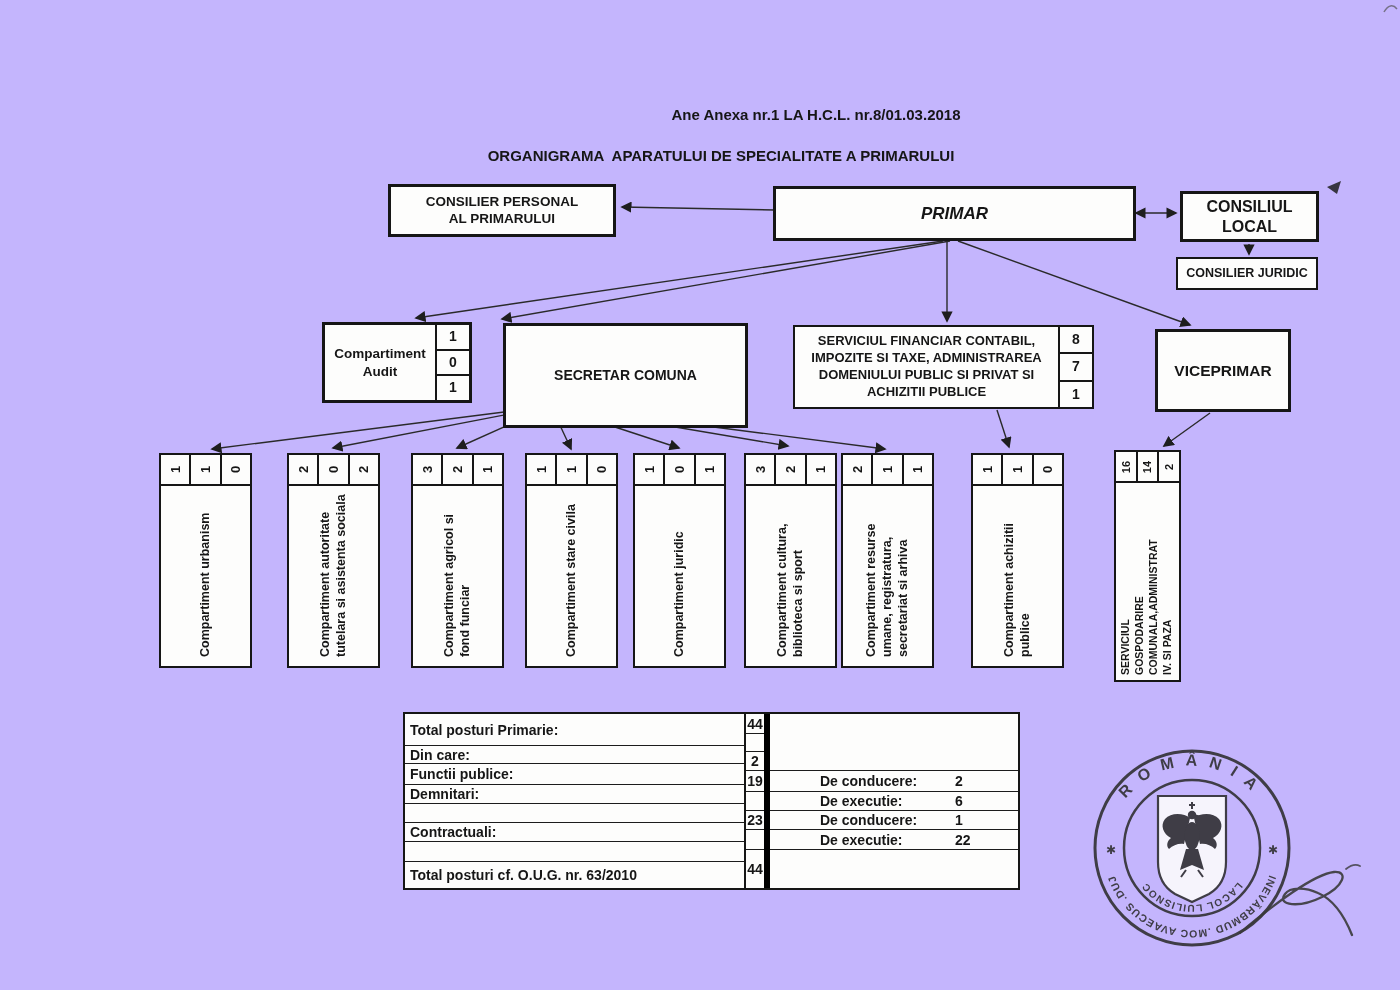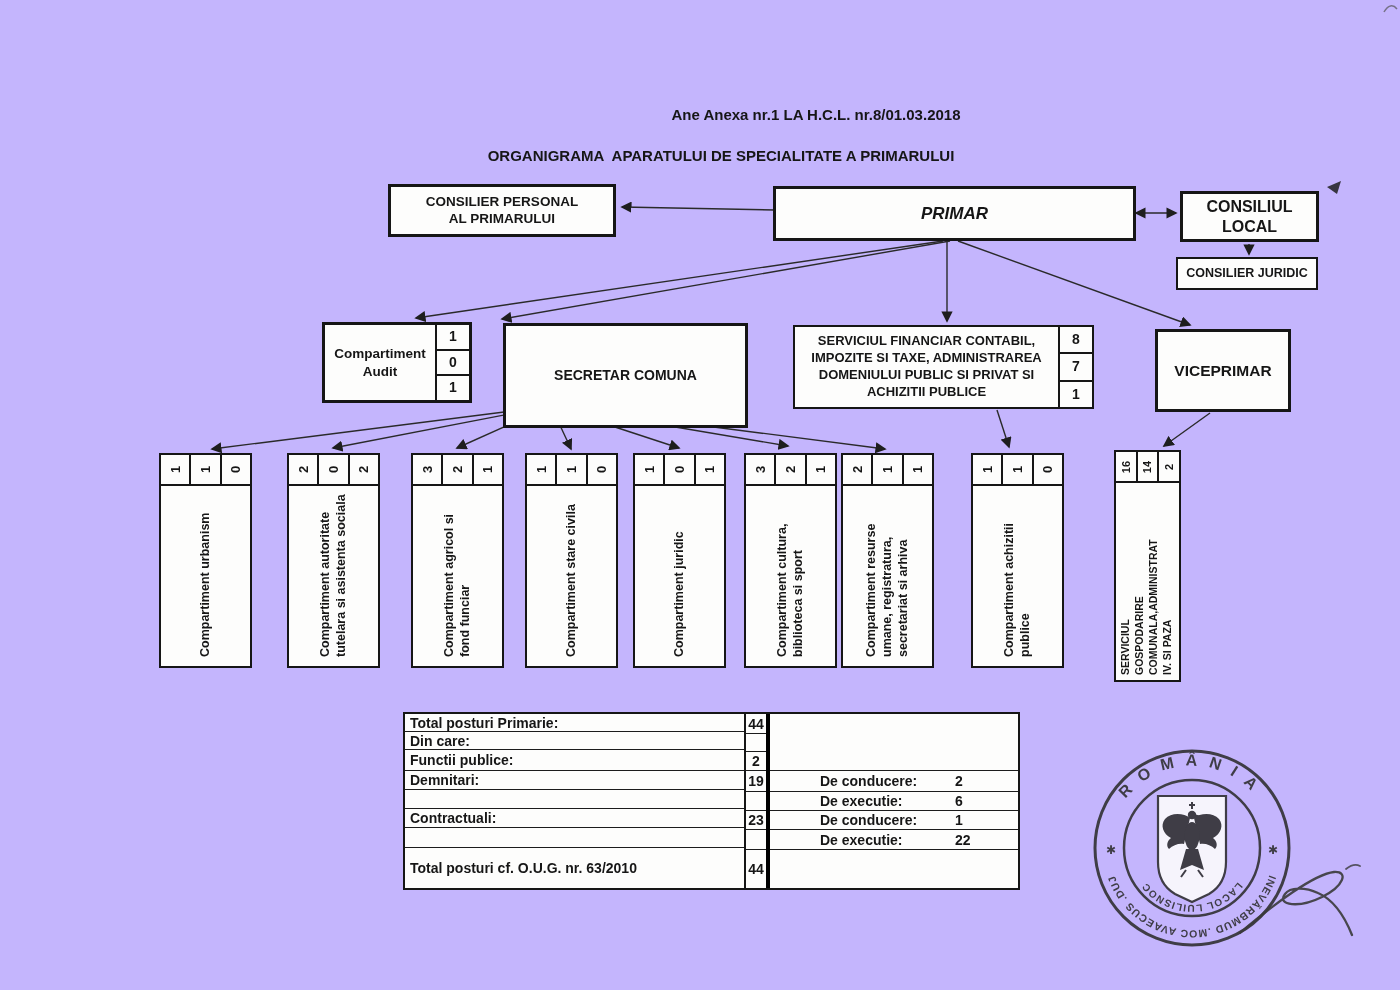--- a/index.html
+++ b/index.html
@@ -33,21 +33,21 @@
          font-size:12.5px;line-height:1.28;white-space:pre-line;text-align:left;}
   .vtext9{width:198px;height:62px;transform:rotate(-90deg) translateX(-198px);
           font-size:10.5px;padding-left:6px;line-height:1.32;}
   
   .hdr{position:absolute;font-weight:bold;text-align:center;z-index:2;}
   
   .stable{position:absolute;left:403px;top:712px;width:617px;height:178px;box-sizing:border-box;
           border:2.5px solid #161616;background:#fdfdfc;display:flex;font-weight:bold;z-index:2;}
   .tcol{display:flex;flex-direction:column;box-sizing:border-box;}
   .tcol-labels{width:339px;}
-  .tcol-vals{width:26px;border-left:2px solid #161616;border-right:4px solid #000000;}
+  .tcol-vals{width:26px;border-left:2px solid #161616;border-right:6px solid #000000;}
   .tcol-details{flex:1;}
   .trow{box-sizing:border-box;border-bottom:1.5px solid #1c1c1c;display:flex;align-items:center;
         font-size:14px;overflow:hidden;}
   .trow.noline{border-bottom:none;}
   .tcol-labels .trow{padding-left:5px;}
   .tcol-vals .trow{justify-content:center;}
   .tcol-details .trow{padding-left:50px;}
   .dlabel{width:135px;display:inline-block;}
   svg text{font-family:"Liberation Sans",sans-serif;}
 </style>
@@ -274,21 +274,21 @@
     <div class="dbody">
       <div class="vtext vtext9">SERVICIUL
 GOSPODARIRE
 COMUNALA,ADMINISTRAT
 IV. SI PAZA</div>
     </div>
   </div>
 
   <div class="stable">
     <div class="tcol tcol-labels">
-      <div class="trow" style="height:18px">Total posturi Primarie:</div>
+      <div class="trow" style="height:32px">Total posturi Primarie:</div>
       <div class="trow" style="height:18px">Din care:</div>
       <div class="trow" style="height:21px">Functii publice:</div>
       <div class="trow" style="height:19px">Demnitari:</div>
       <div class="trow" style="height:19px"></div>
       <div class="trow" style="height:19px">Contractuali:</div>
       <div class="trow" style="height:20px"></div>
       <div class="trow noline" style="flex:1">Total posturi cf. O.U.G. nr. 63/2010</div>
     </div>
     <div class="tcol tcol-vals">
       <div class="trow" style="height:20px">44</div>

